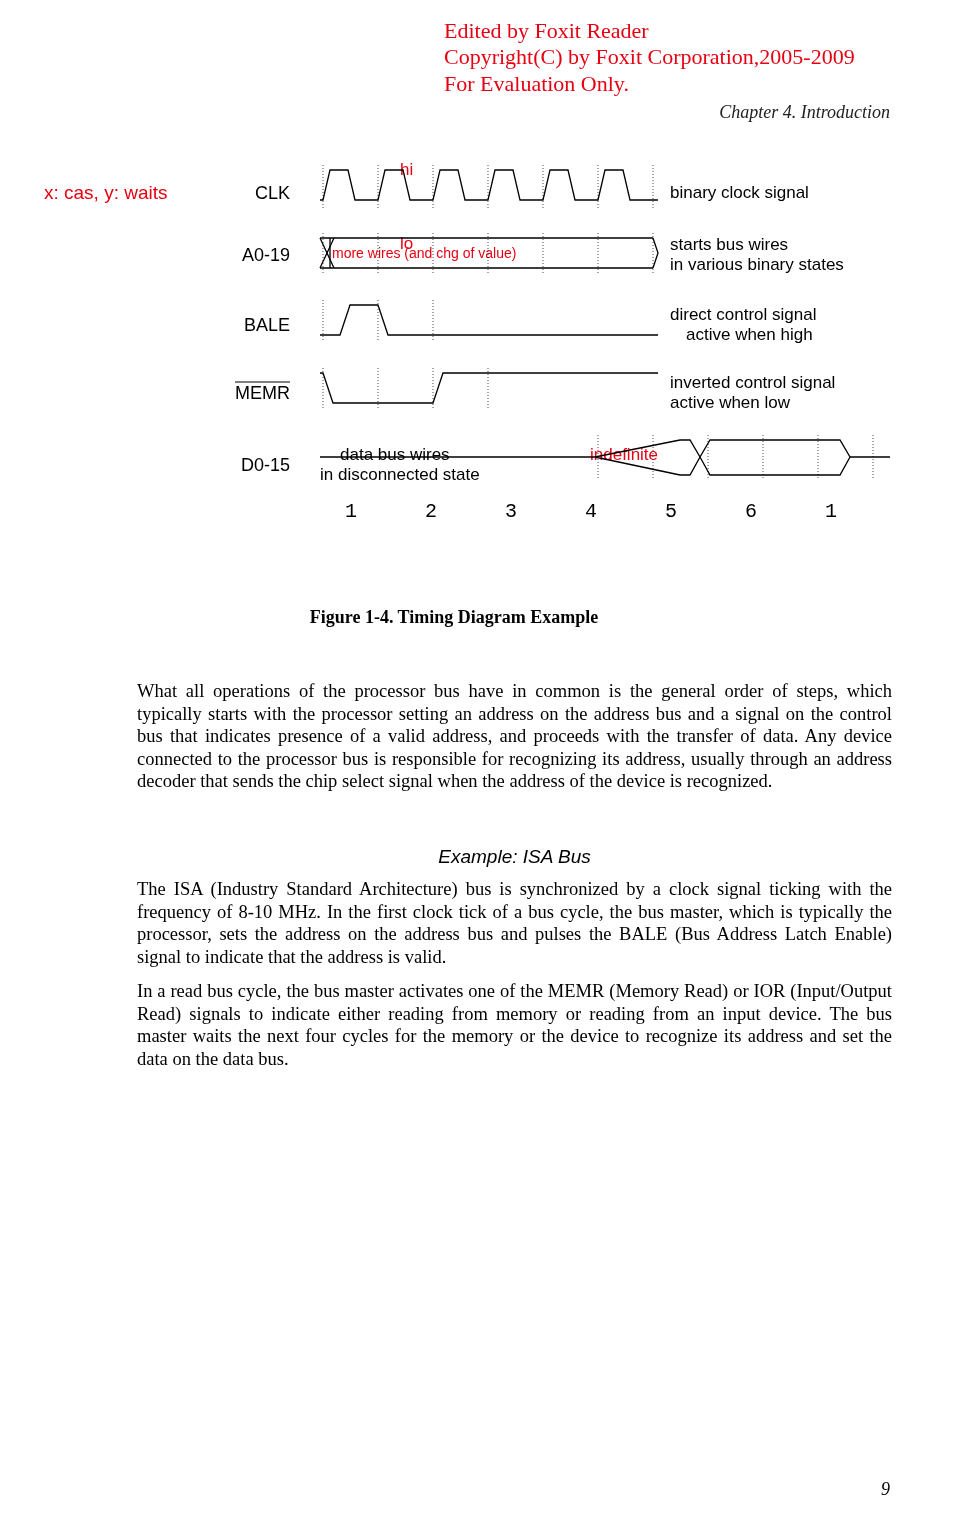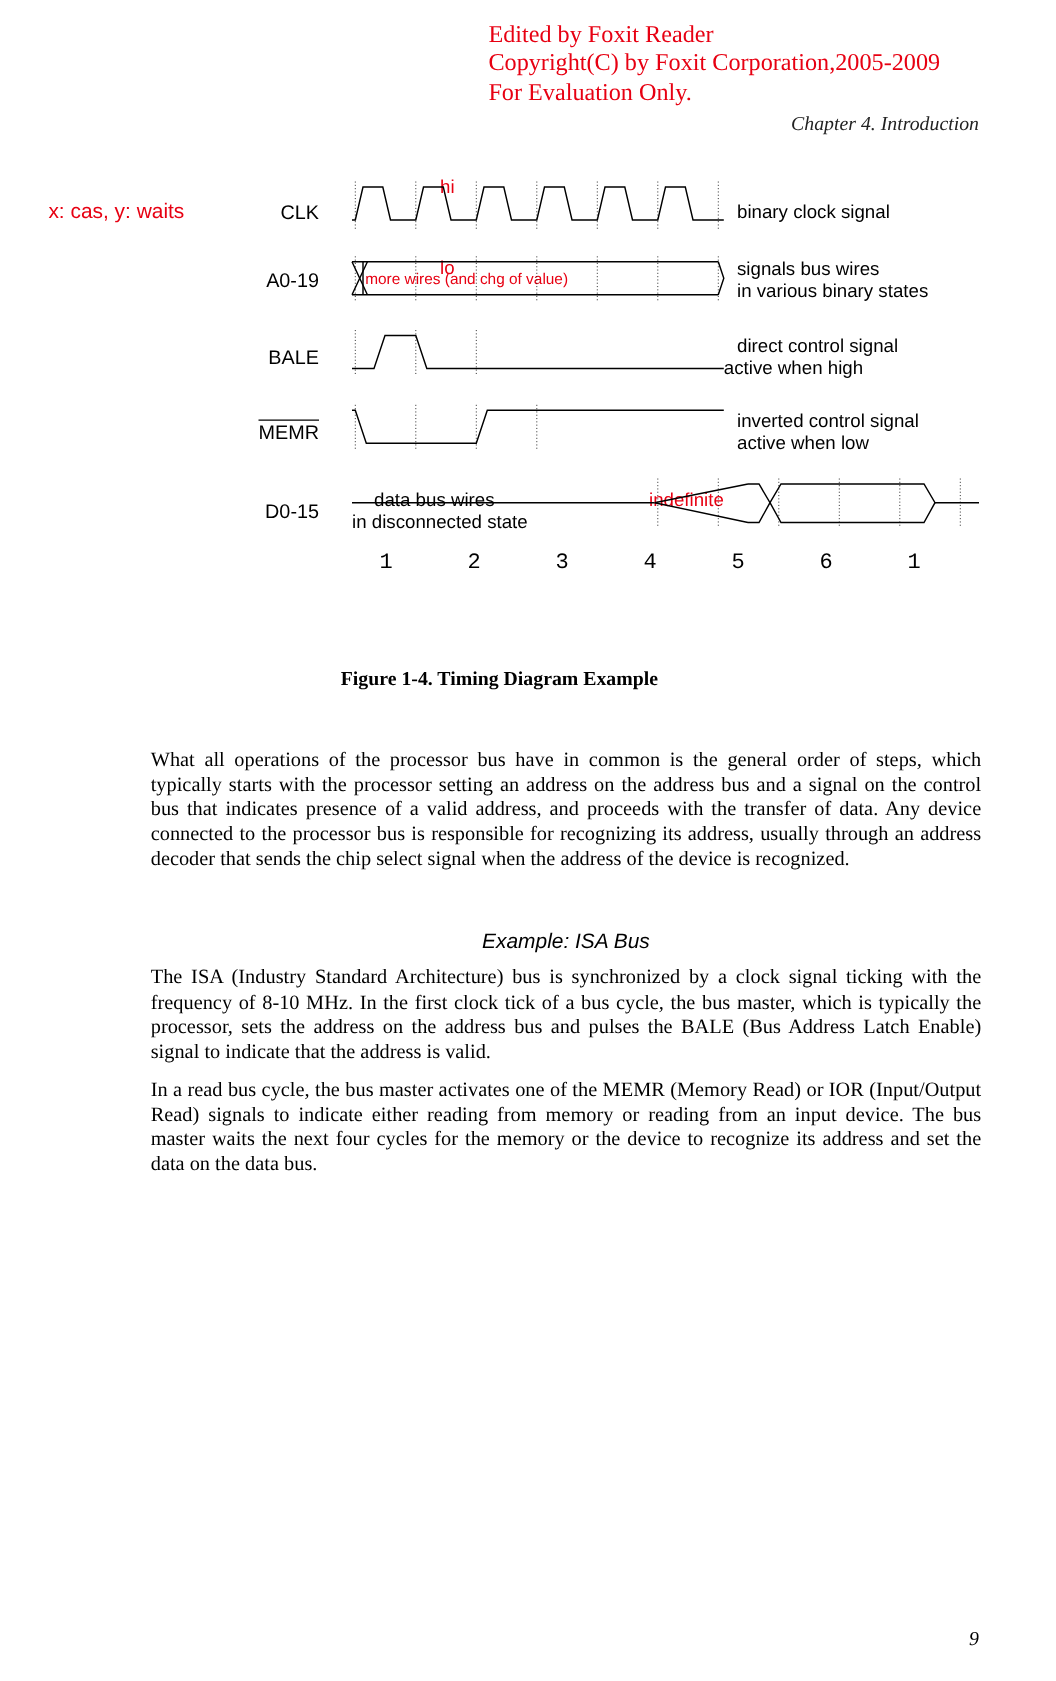--- a/index.html
+++ b/index.html
@@ -134,40 +134,40 @@
       <line x1="223" y1="0" x2="223" y2="45"></line>
         <line x1="278" y1="0" x2="278" y2="45"></line>
       <line x1="333" y1="0" x2="333" y2="45"></line>
     </g>
 
     <path d="M0,35 L3,35 L10,5 L28,5 L35,35 L58,35 L65,5 L83,5 L90,35 L113,35 L120,5 L138,5 L145,35 L168,35 L175,5 L193,5 L200,35 L223,35 L230,5 L248,5 L255,35 L278,35 L285,5 L303,5 L310,35 L333,35 L338,35" fill="none" stroke="#000" stroke-width="1.3"></path>
   </svg>
 
   <div class="sig-label" style="top:90px; left:0;">A0-19</div>
   <div class="small-label red-label" style="top:90px; left:102px; font-size:14px;">more wires (and chg of value)</div>
-  <div class="desc-label" style="top:80px; left:440px;">signals bus wires</div>
+  <div class="desc-label" style="top:80px; left:440px;">starts bus wires</div>
   <div class="desc-label" style="top:100px; left:440px;">in various binary states</div>
   <svg style="position:absolute; top:78px; left:90px;" width="340" height="40">
     <g stroke="#000" stroke-width="0.7" stroke-dasharray="1,2">
       <line x1="3" y1="0" x2="3" y2="40"></line>
         <line x1="58" y1="0" x2="58" y2="40"></line>
       <line x1="113" y1="0" x2="113" y2="40"></line>
         <line x1="168" y1="0" x2="168" y2="40"></line>
       <line x1="223" y1="0" x2="223" y2="40"></line>
         <line x1="278" y1="0" x2="278" y2="40"></line>
       <line x1="333" y1="0" x2="333" y2="40"></line>
     </g>
     <path d="M0,5 L3,5 L10,5 L10,35 L0,35 M10,5 L333,5 M10,35 L333,35 M333,5 L338,20 L333,35" fill="none" stroke="#000" stroke-width="1.3"></path>
     <path d="M0,5 L7,20 L0,35" fill="none" stroke="#000" stroke-width="1.3"></path>
     <path d="M7,20 L14,5 M7,20 L14,35" fill="none" stroke="#000" stroke-width="1.3"></path>
   </svg>
 
   <div class="sig-label" style="top:160px; left:0;">BALE</div>
   <div class="desc-label" style="top:150px; left:440px;">direct control signal</div>
-  <div class="desc-label" style="top:170px; left:428px;">active when high</div>
+  <div class="desc-label" style="top:170px; left:456px;">active when high</div>
   <svg style="position:absolute; top:145px; left:90px;" width="340" height="40">
     <g stroke="#000" stroke-width="0.7" stroke-dasharray="1,2">
       <line x1="3" y1="0" x2="3" y2="40"></line>
         <line x1="58" y1="0" x2="58" y2="40"></line>
       <line x1="113" y1="0" x2="113" y2="40"></line>
     </g>
     <path d="M0,35 L20,35 L30,5 L58,5 L68,35 L338,35" fill="none" stroke="#000" stroke-width="1.3"></path>
   </svg>
 
   <div class="sig-label" style="top:228px; left:0;">MEMR</div>

